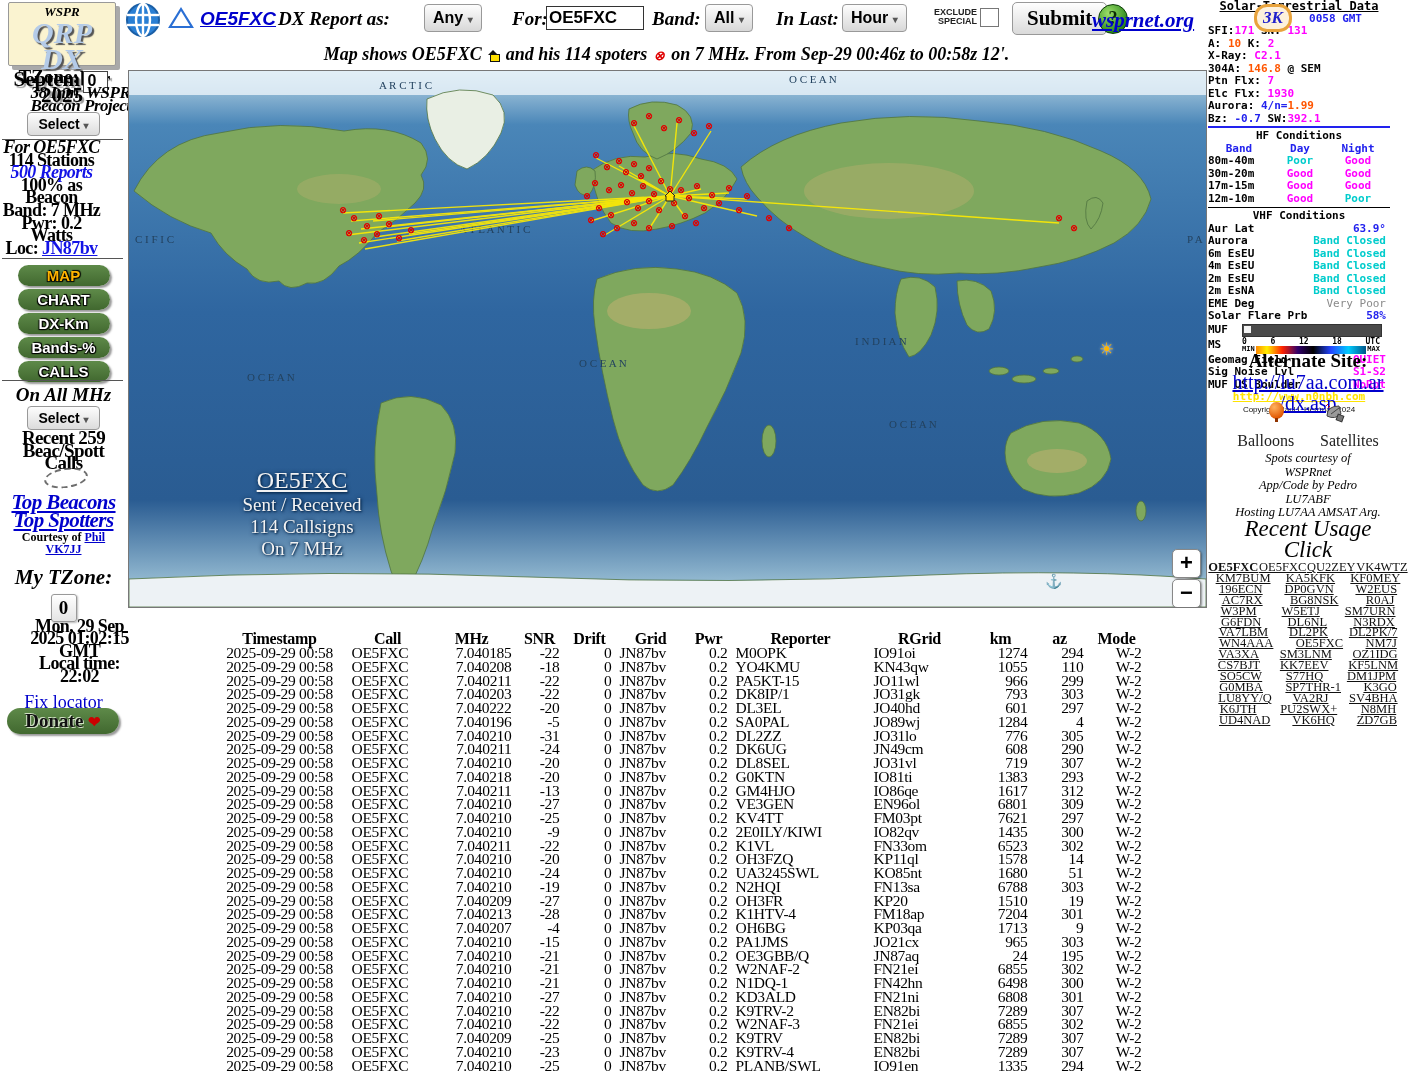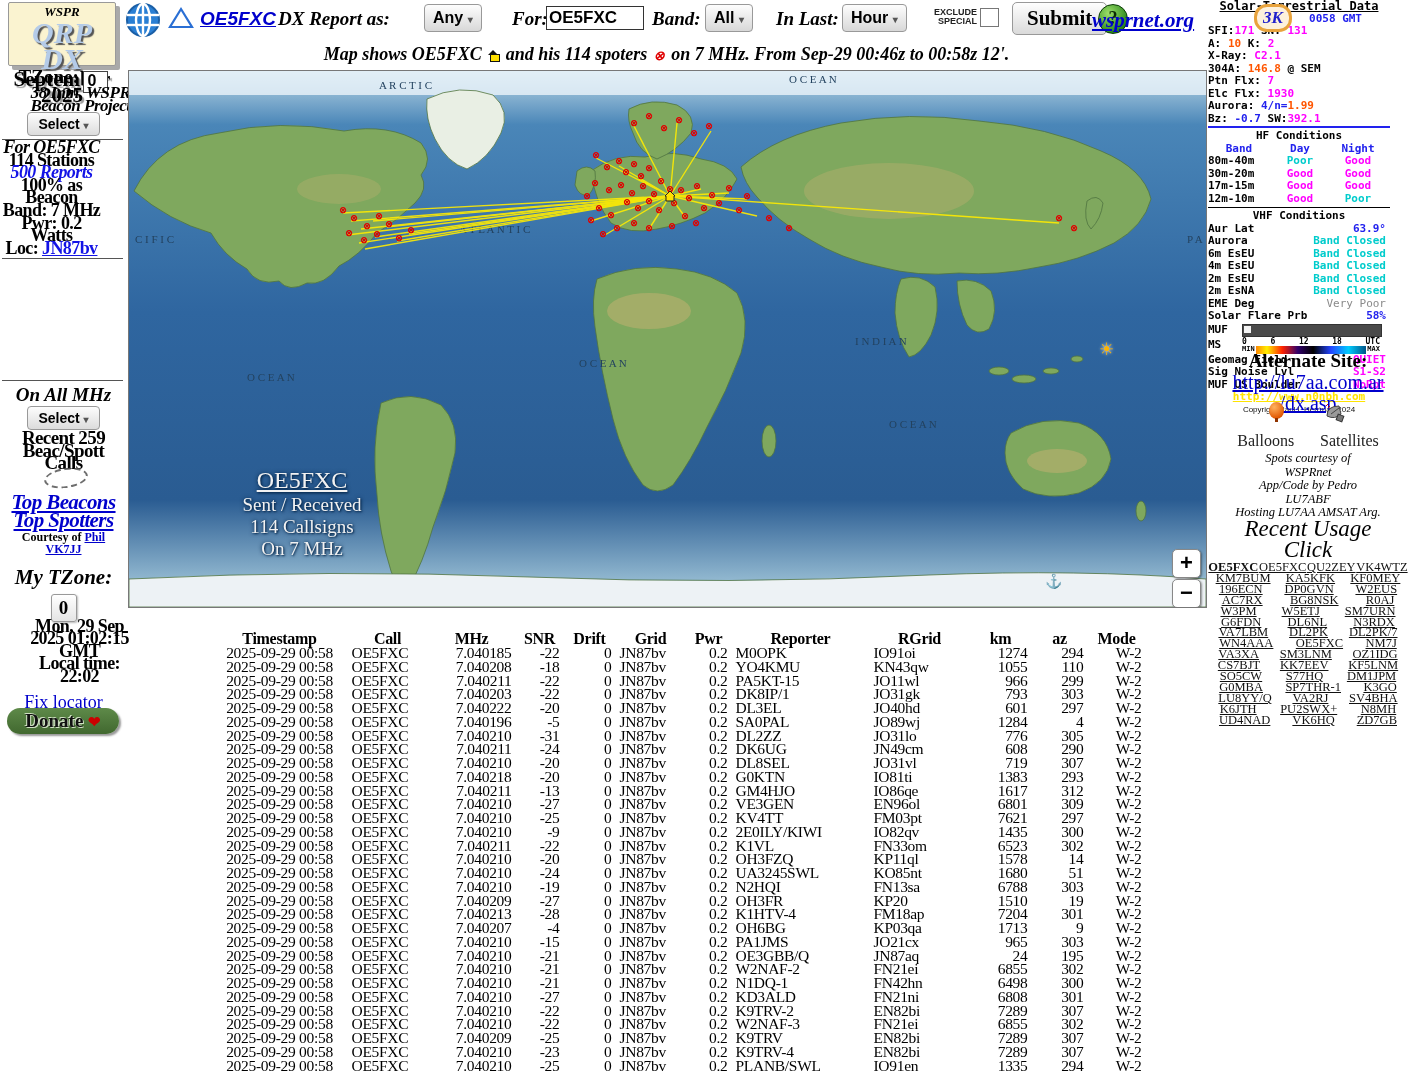--- a/index.html
+++ b/index.html
@@ -179,20 +179,27 @@
       <div>Beacon</div>
       <div>Band: 7 MHz</div>
       <div>Pwr: 0.2</div>
       <div>Watts</div>
       <div>
         <span>Loc:</span>
         <a class="blue" href="#">JN87bv</a>
       </div>
     </div>
     <div class="hr" style="top:258px"></div>
+    <div class="navcol">
+        <div class="navbtn active">MAP</div>
+        <div class="navbtn">CHART</div>
+        <div class="navbtn">DX-Km</div>
+        <div class="navbtn">Bands-%</div>
+        <div class="navbtn">CALLS</div>
+      </div>
     <div class="hr" style="top:380px"></div>
     <div id="onall">On All MHz</div>
     <div id="sel2">
       <span class="selbtn">
         <span>Select</span> <span class="arr">▾</span>
       </span>
     </div>
     <div id="recent">
       <div>Recent 259</div>
       <div>Beac/Spott</div>

